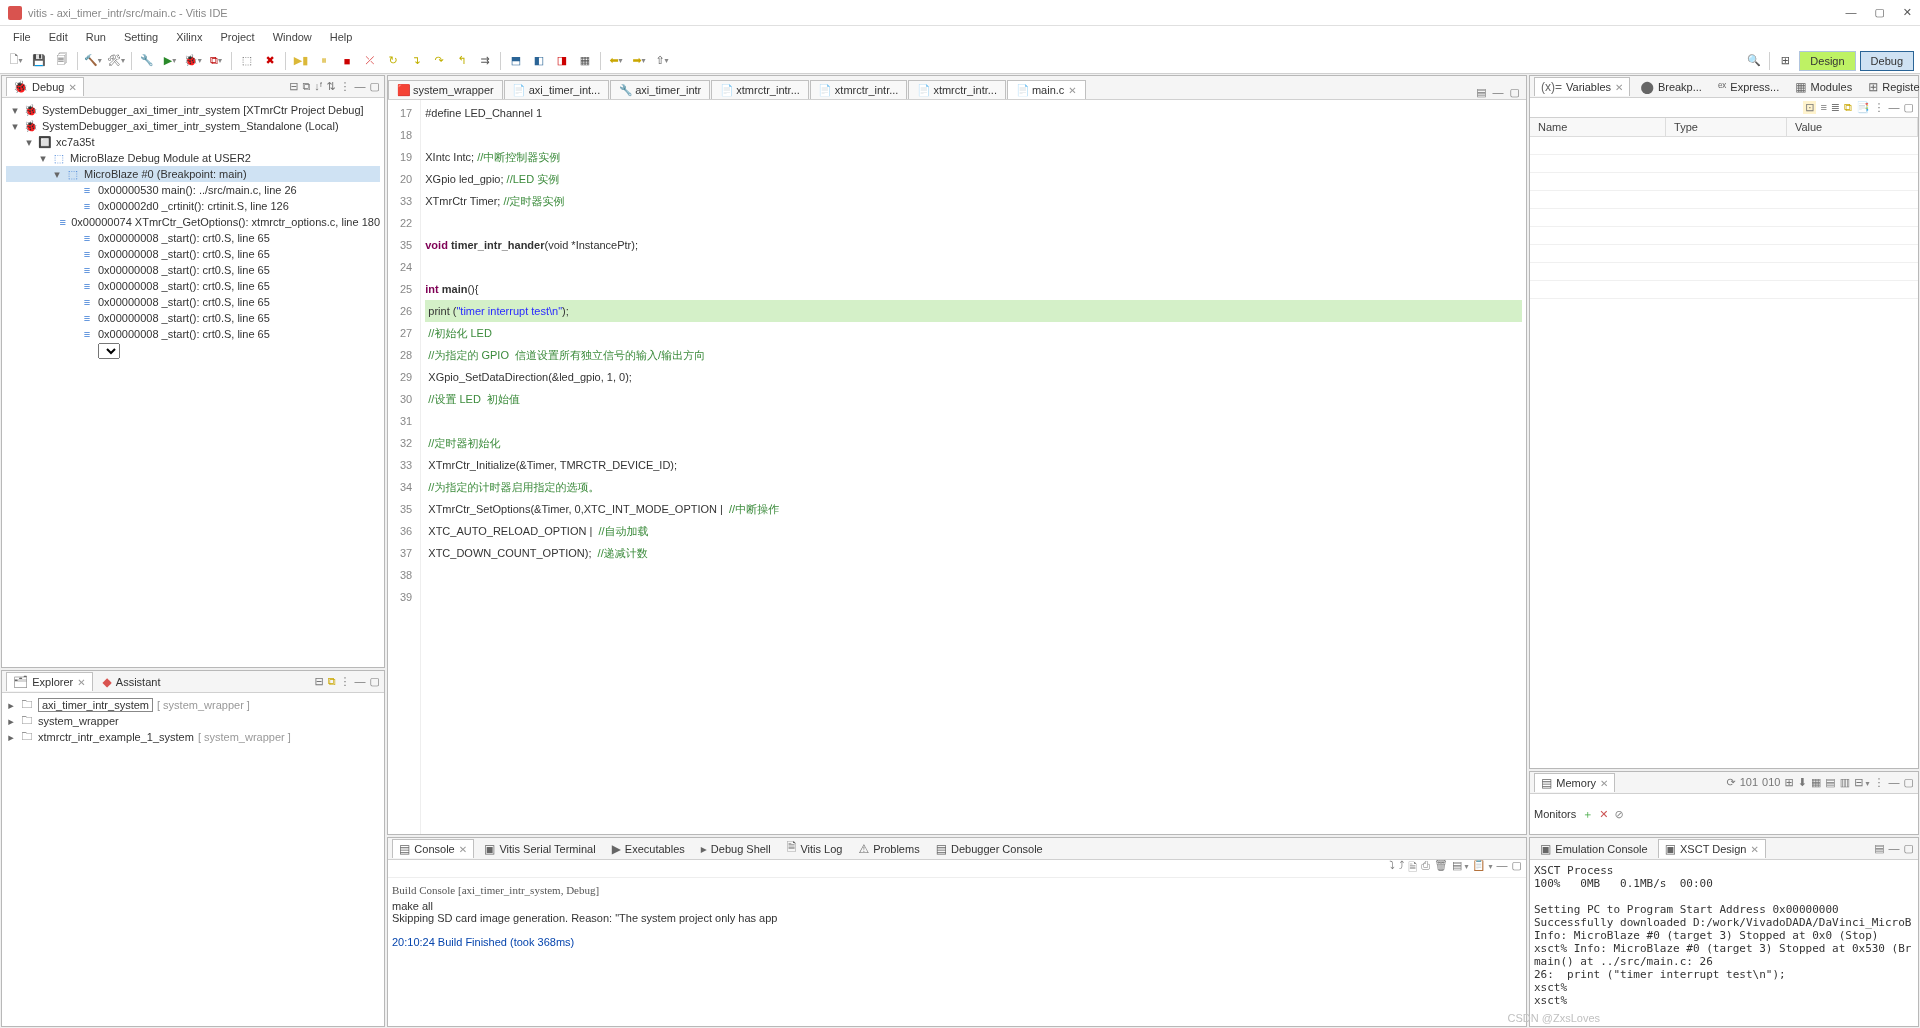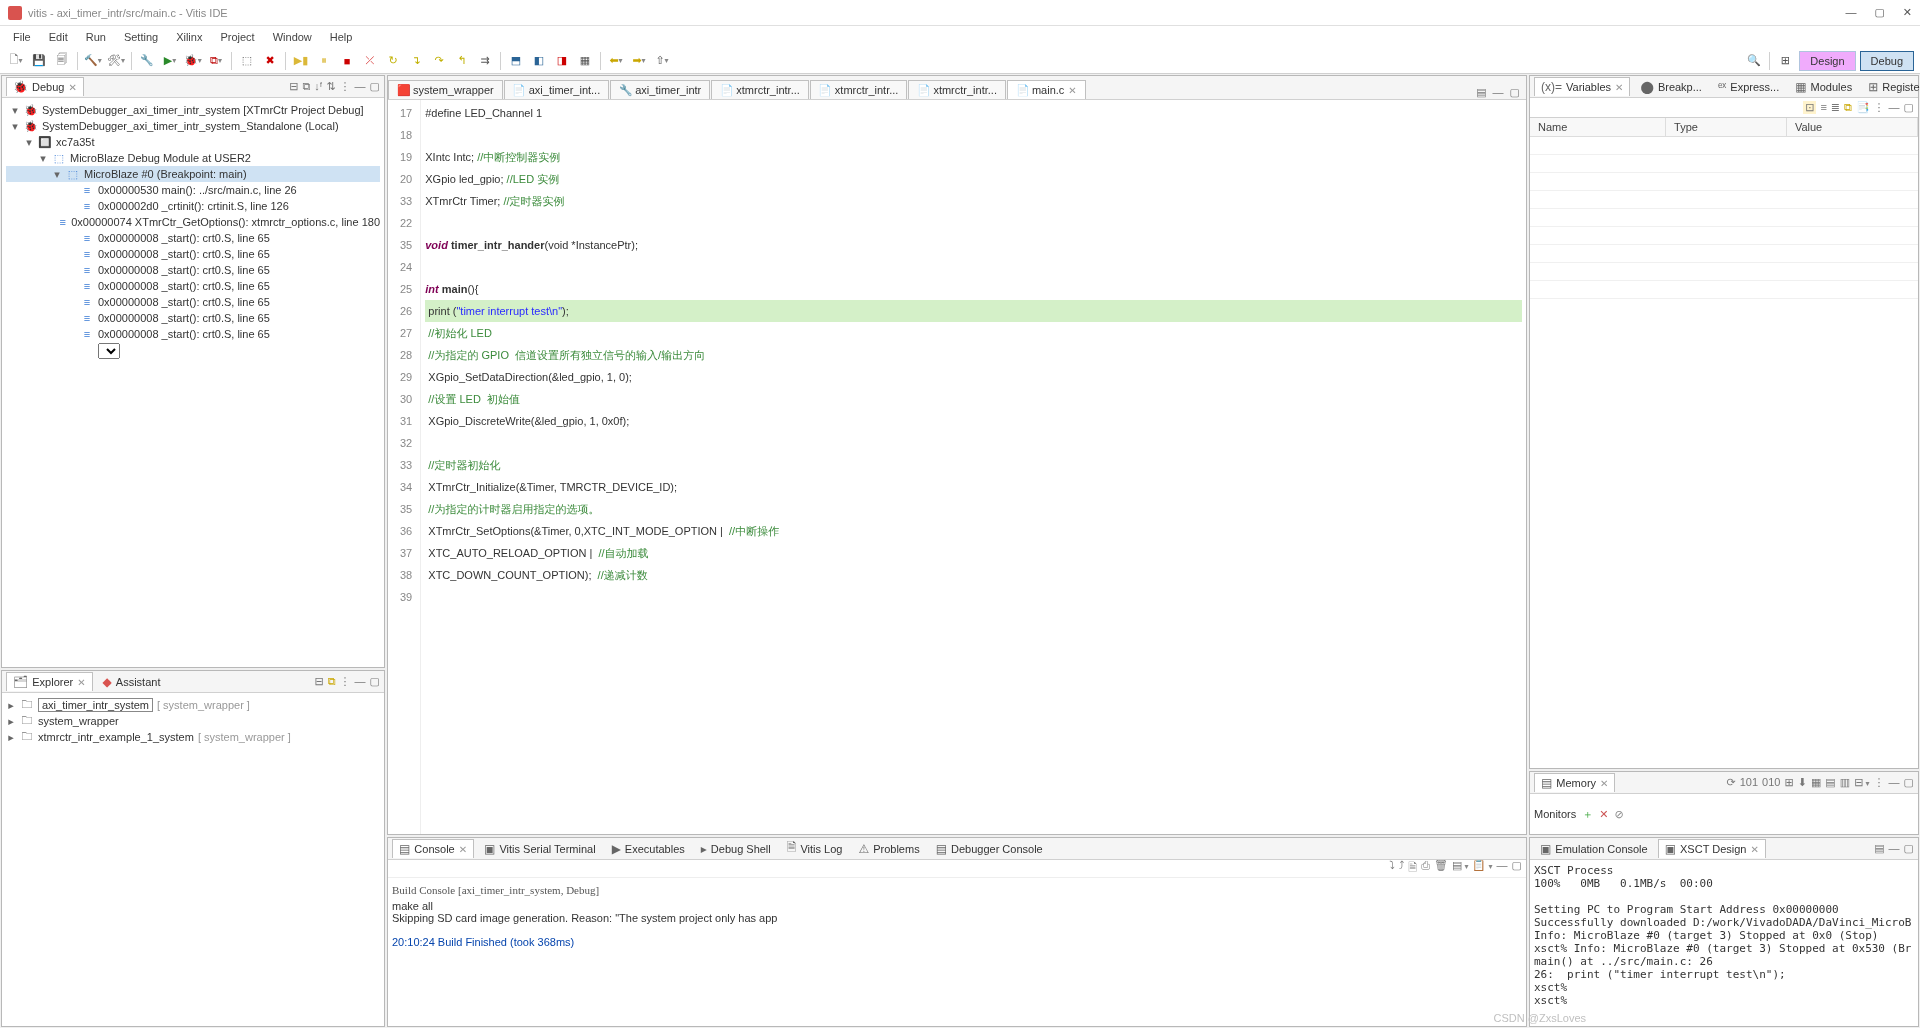--- a/index.html
+++ b/index.html
@@ -8,21 +8,21 @@
 .titlebar .logo { width:14px; height:14px; background:#d9534f; border-radius:2px; margin-right:6px; }
 .titlebar .title { color:#888; flex:1; }
 .titlebar .winbtns { display:flex; gap:18px; color:#555; }
 .menubar { height:22px; background:#fff; display:flex; align-items:center; padding:0 6px; gap:4px; }
 .menubar span { padding:2px 7px; color:#444; cursor:pointer; }
 .toolbar { height:26px; background:#fff; border-bottom:1px solid #d0d0d0; display:flex; align-items:center; padding:0 6px; gap:3px; }
 .toolbar .tb { width:20px; height:20px; display:flex; align-items:center; justify-content:center; color:#555; cursor:pointer; border-radius:2px; }
 .toolbar .sep { width:1px; height:18px; background:#d0d0d0; margin:0 2px; }
 .toolbar .spacer { flex:1; }
 .persp { display:flex; gap:4px; }
-.persp .pbtn { padding:3px 10px; border:1px solid #b0c4de; background:#f0abfc; cursor:pointer; }
+.persp .pbtn { padding:3px 10px; border:1px solid #b0c4de; background:#bef264; cursor:pointer; }
 .persp .pbtn.active { background:#cfe2f3; border-color:#2a6496; }
 
 .workbench { display:flex; height:calc(100% - 74px); }
 .col { display:flex; flex-direction:column; }
 .col-left { width:386px; }
 .col-mid { flex:1; }
 .col-right { width:392px; }
 
 .view { background:#fff; border:1px solid #b8b8b8; margin:1px; display:flex; flex-direction:column; min-height:0; }
 .view .vtab { height:22px; background:#f5f5f5; border-bottom:1px solid #d0d0d0; display:flex; align-items:center; padding:0 4px; gap:4px; position:relative; }
@@ -45,21 +45,21 @@
 .editor-tabs .etab { display:flex; align-items:center; gap:4px; padding:3px 8px; border:1px solid #c0c0c0; border-bottom:none; margin-right:1px; background:#f8f8f8; cursor:pointer; white-space:nowrap; font-size:11px; }
 .editor-tabs .etab.active { background:#fff; }
 .editor-tabs .etab .ico { width:12px; height:12px; }
 .editor-tabs .eticons { margin-left:auto; display:flex; gap:6px; padding:0 6px; color:#777; }
 
 .code { font-family:Consolas,monospace; font-size:15px; background:#fff; display:flex; height:100%; }
 .gutter { background:#fff; color:#888; text-align:right; padding:2px 8px 2px 12px; user-select:none; border-right:1px solid #eee; }
 .gutter .ln { height:22px; line-height:22px; }
 .src { padding:2px 4px; flex:1; position:relative; }
 .src .cl { height:22px; line-height:22px; white-space:pre; }
-.kw { color:#7f0055; font-weight:bold;font-style:italic; }
+.kw { color:#7f0055; font-weight:bold; }
 .cm { color:#3a8a3a; }
 .str { color:#2a2aff; }
 .fn { font-weight:bold; }
 .hl-line { background:#d4f0c8; }
 
 .vartable { width:100%; border-collapse:collapse; }
 .vartable th { text-align:left; padding:3px 8px; border-right:1px solid #ddd; border-bottom:1px solid #ddd; background:#f8f8f8; font-weight:normal; color:#444; }
 .vartable td { height:18px; border-bottom:1px solid #f0f0f0; }
 
 .console { font-family:Consolas,monospace; font-size:14px; padding:4px; }
@@ -377,21 +377,20 @@
               <div class="cl">XTmrCtr Timer; <span class="cm">//定时器实例</span></div>
               <div class="cl"></div>
               <div class="cl"><span class="kw"><span class="kw">void</span></span> <span class="fn">timer_intr_hander</span>(void *InstancePtr);</div>
               <div class="cl"></div>
               <div class="cl"><span class="kw">int</span> <span class="fn">main</span>(){</div>
               <div class="cl hl-line"> print (<span class="str">"timer interrupt test\n"</span>);</div>
               <div class="cl"><span class="cm"> //初始化 LED</span></div>
               <div class="cl"><span class="cm"> //为指定的 GPIO  信道设置所有独立信号的输入/输出方向</span></div>
               <div class="cl"> XGpio_SetDataDirection(&amp;led_gpio, 1, 0);</div>
               <div class="cl"><span class="cm"> //设置 LED  初始值</span></div>
-              <div class="cl"> XGpio_DiscreteWrite(&amp;led_gpio, 1, 0x0f);</div>
               <div class="cl"></div>
               <div class="cl"><span class="cm"> //定时器初始化</span></div>
               <div class="cl"> XTmrCtr_Initialize(&amp;Timer, TMRCTR_DEVICE_ID);</div>
               <div class="cl"><span class="cm"> //为指定的计时器启用指定的选项。</span></div>
               <div class="cl"> XTmrCtr_SetOptions(&amp;Timer, 0,XTC_INT_MODE_OPTION |  <span class="cm">//中断操作</span></div>
               <div class="cl"> XTC_AUTO_RELOAD_OPTION |  <span class="cm">//自动加载</span></div>
               <div class="cl"> XTC_DOWN_COUNT_OPTION);  <span class="cm">//递减计数</span></div>
             </div>
         </div>
       </div>
@@ -607,13 +606,13 @@
 xsct% Info: MicroBlaze #0 (target 3) Stopped at 0x530 (Br
 main() at ../src/main.c: 26
 26:  print ("timer interrupt test\n");
 xsct%
 xsct%</div>
     </div>
   </div>
 
 </div>
 
-<div style="position:fixed;bottom:4px;right:334px;color:#c0c0c0;font-size:11px">CSDN @ZxsLoves</div>
+<div style="position:fixed;bottom:4px;right:320px;color:#c0c0c0;font-size:11px">CSDN @ZxsLoves</div>
 
 </body></html>

